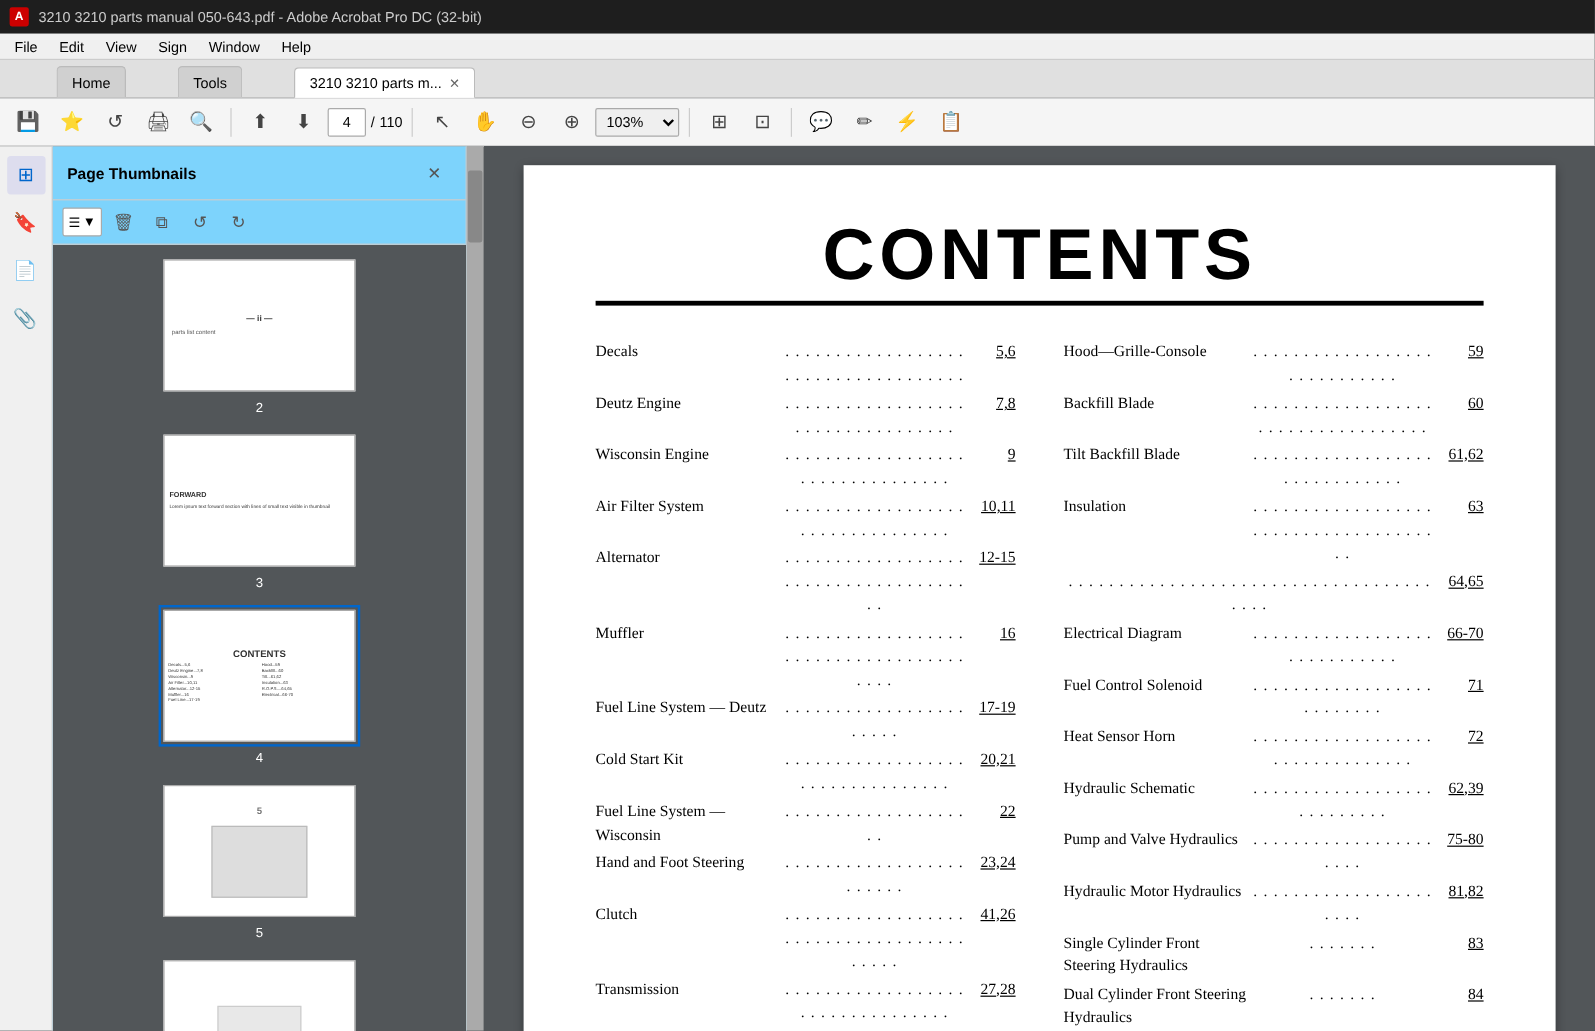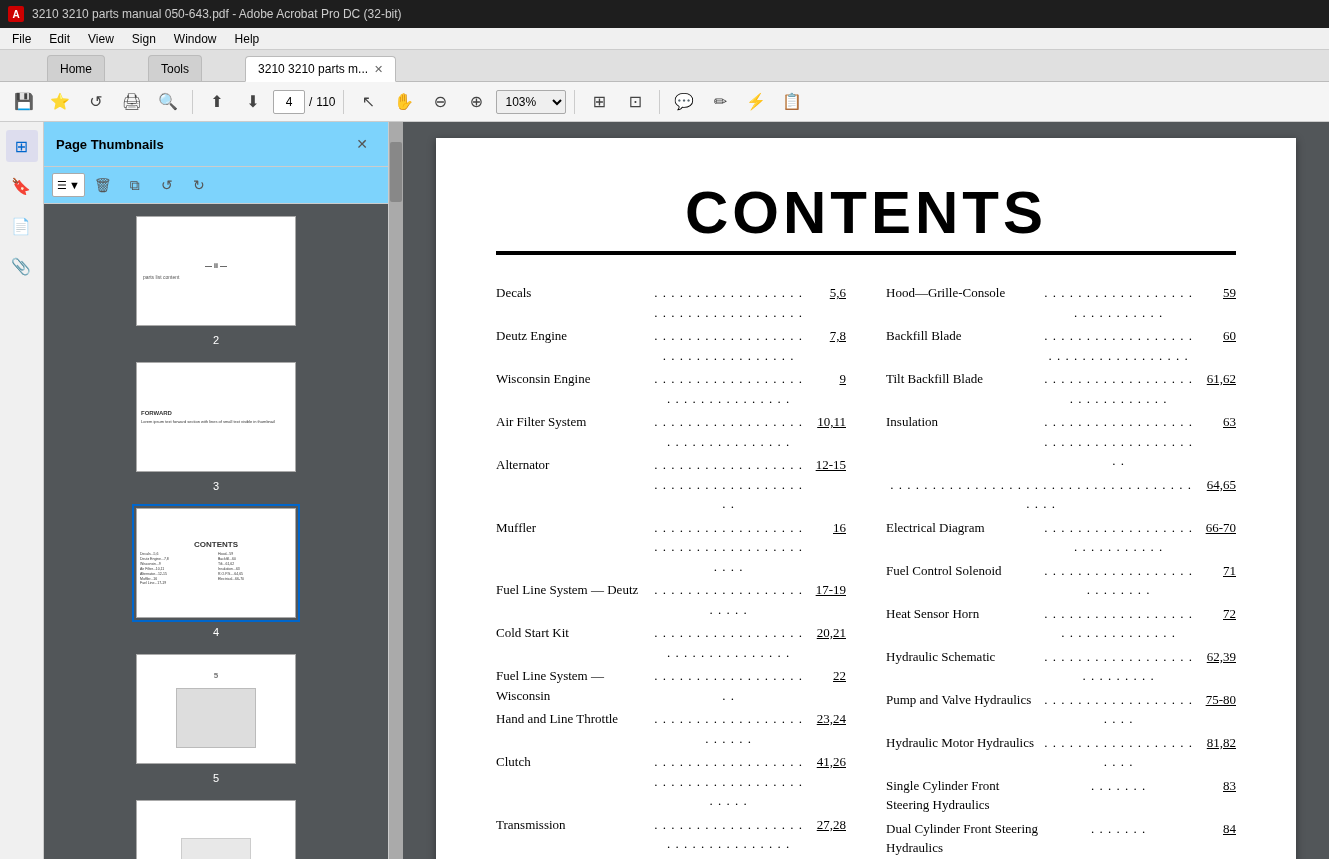--- a/index.html
+++ b/index.html
@@ -534,21 +534,21 @@
             <span class="toc-title">Cold Start Kit</span>
             <span class="toc-dots"> . . . . . . . . . . . . . . . . . . . . . . . . . . . . . . . . .</span>
             <span class="toc-page">20,21</span>
           </div>
           <div class="toc-entry">
             <span class="toc-title">Fuel Line System — Wisconsin</span>
             <span class="toc-dots"> . . . . . . . . . . . . . . . . . . . .</span>
             <span class="toc-page">22</span>
           </div>
           <div class="toc-entry">
-            <span class="toc-title">Hand and Line Throttle</span>
+            <span class="toc-title">Hand and Foot Steering</span>
             <span class="toc-dots"> . . . . . . . . . . . . . . . . . . . . . . . .</span>
             <span class="toc-page">23,24</span>
           </div>
           <div class="toc-entry">
             <span class="toc-title">Clutch</span>
             <span class="toc-dots"> . . . . . . . . . . . . . . . . . . . . . . . . . . . . . . . . . . . . . . . . .</span>
             <span class="toc-page">41,26</span>
           </div>
           <div class="toc-entry">
             <span class="toc-title">Transmission</span>

